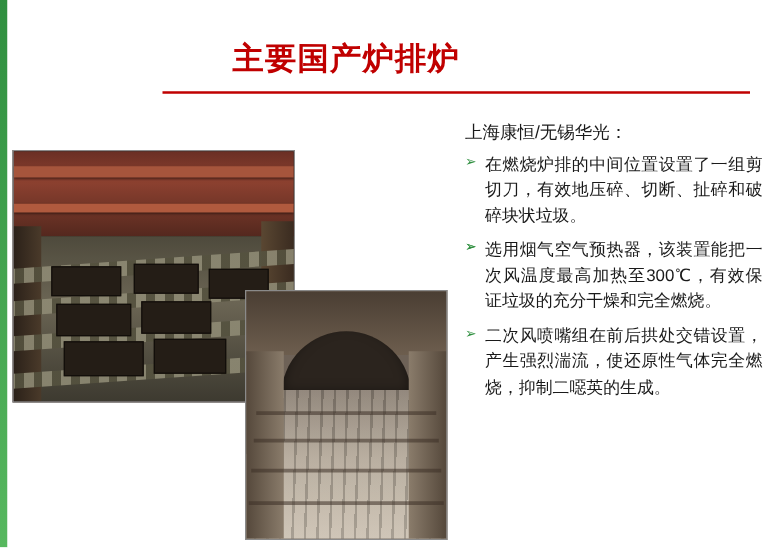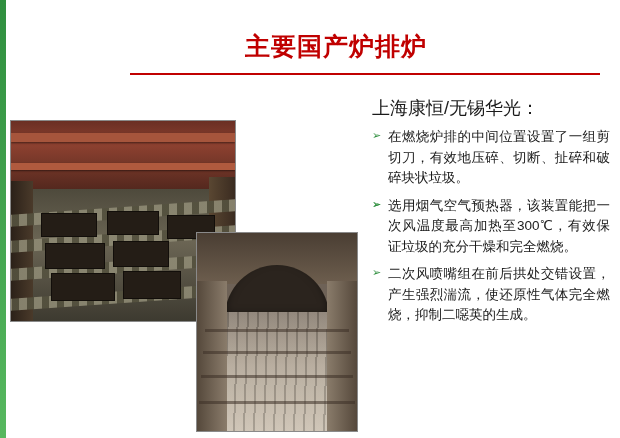--- a/index.html
+++ b/index.html
@@ -38,21 +38,21 @@
   
   .title {
     position: absolute;
     left: 186px;
     top: 30px;
     width: 300px;
     font-size: 25px;
     color: #c00000;
     font-weight: bold;
     letter-spacing: 1px;
-    text-align: center;
+    text-align: left;
     white-space: nowrap;
   }
   .title-underline {
     position: absolute;
     left: 130px;
     top: 73px;
     width: 470px;
     height: 2px;
     background: #c00000;
   }
@@ -145,21 +145,21 @@
     position: absolute; height: 3px; background: rgba(60,48,38,.55);
   }
   
   .text-col {
     position: absolute;
     left: 372px;
     top: 96px;
     width: 238px;
   }
   .subtitle {
-    font-size: 18px;
+    font-size: 14px;
     color: #1a1a1a;
     margin: 0 0 6px 0;
     line-height: 1.4;
   }
   .bullets {
     list-style: none;
     margin: 0;
     padding: 0;
   }
   .bullets li {

